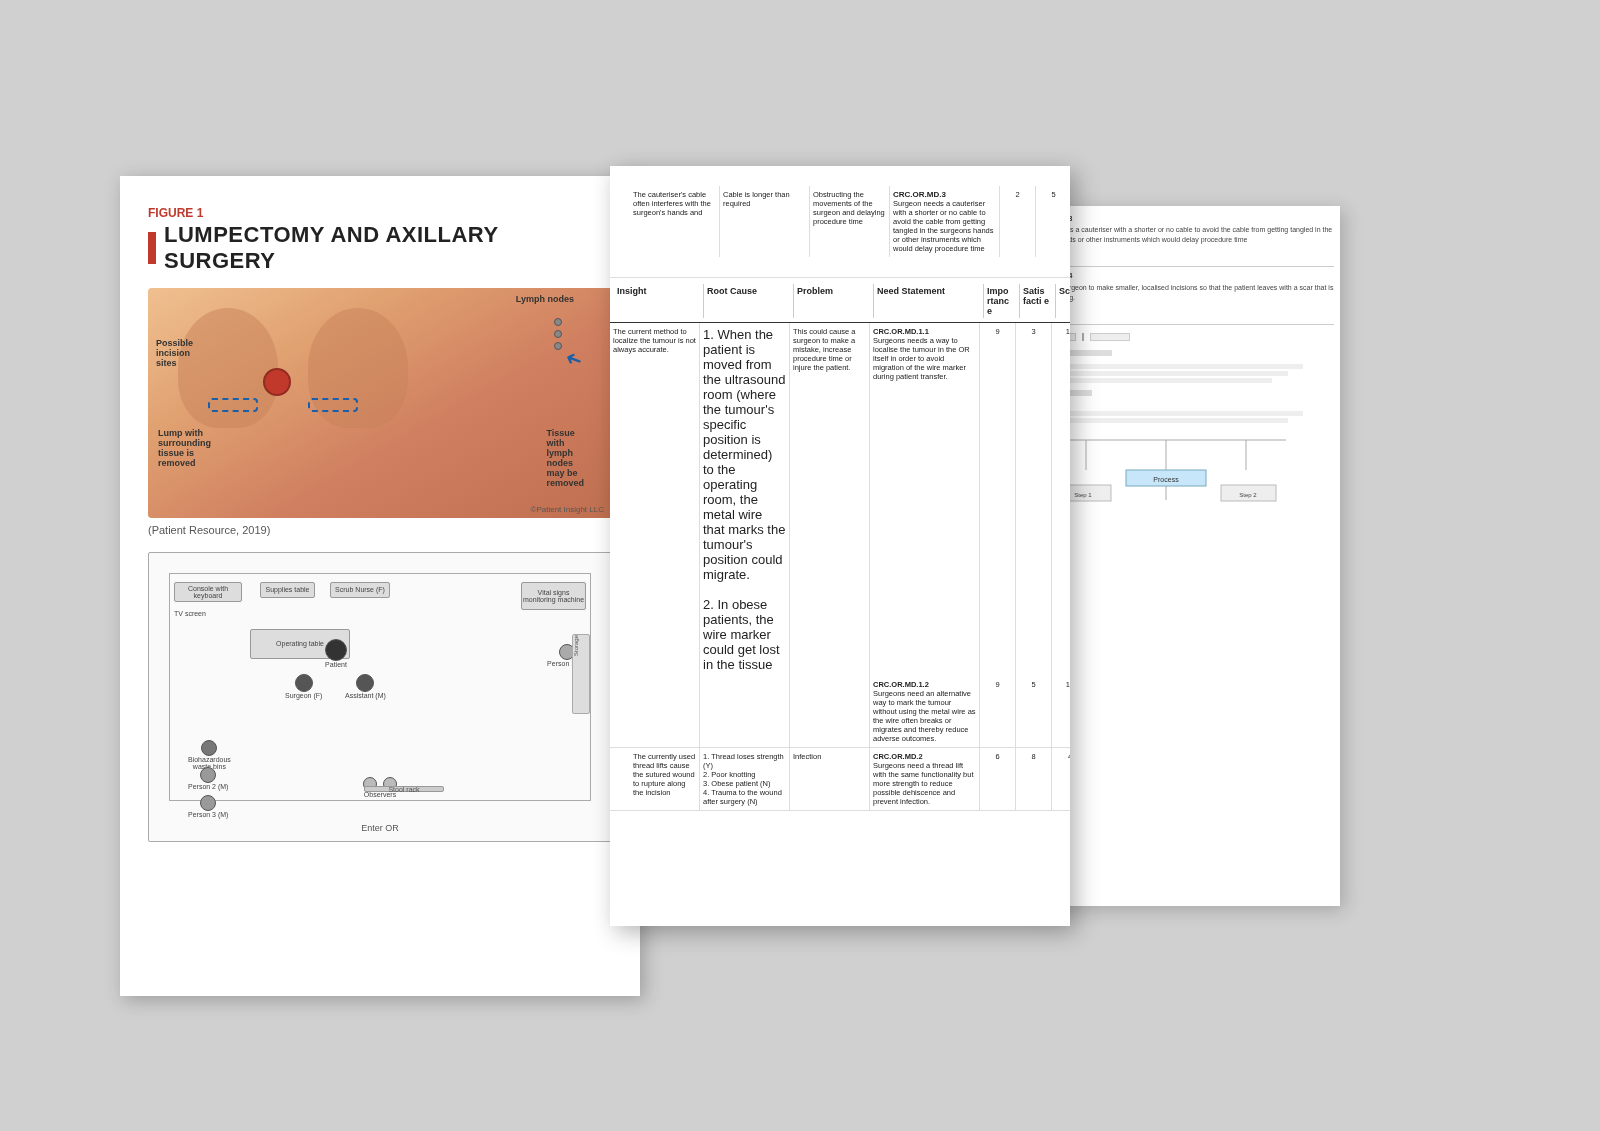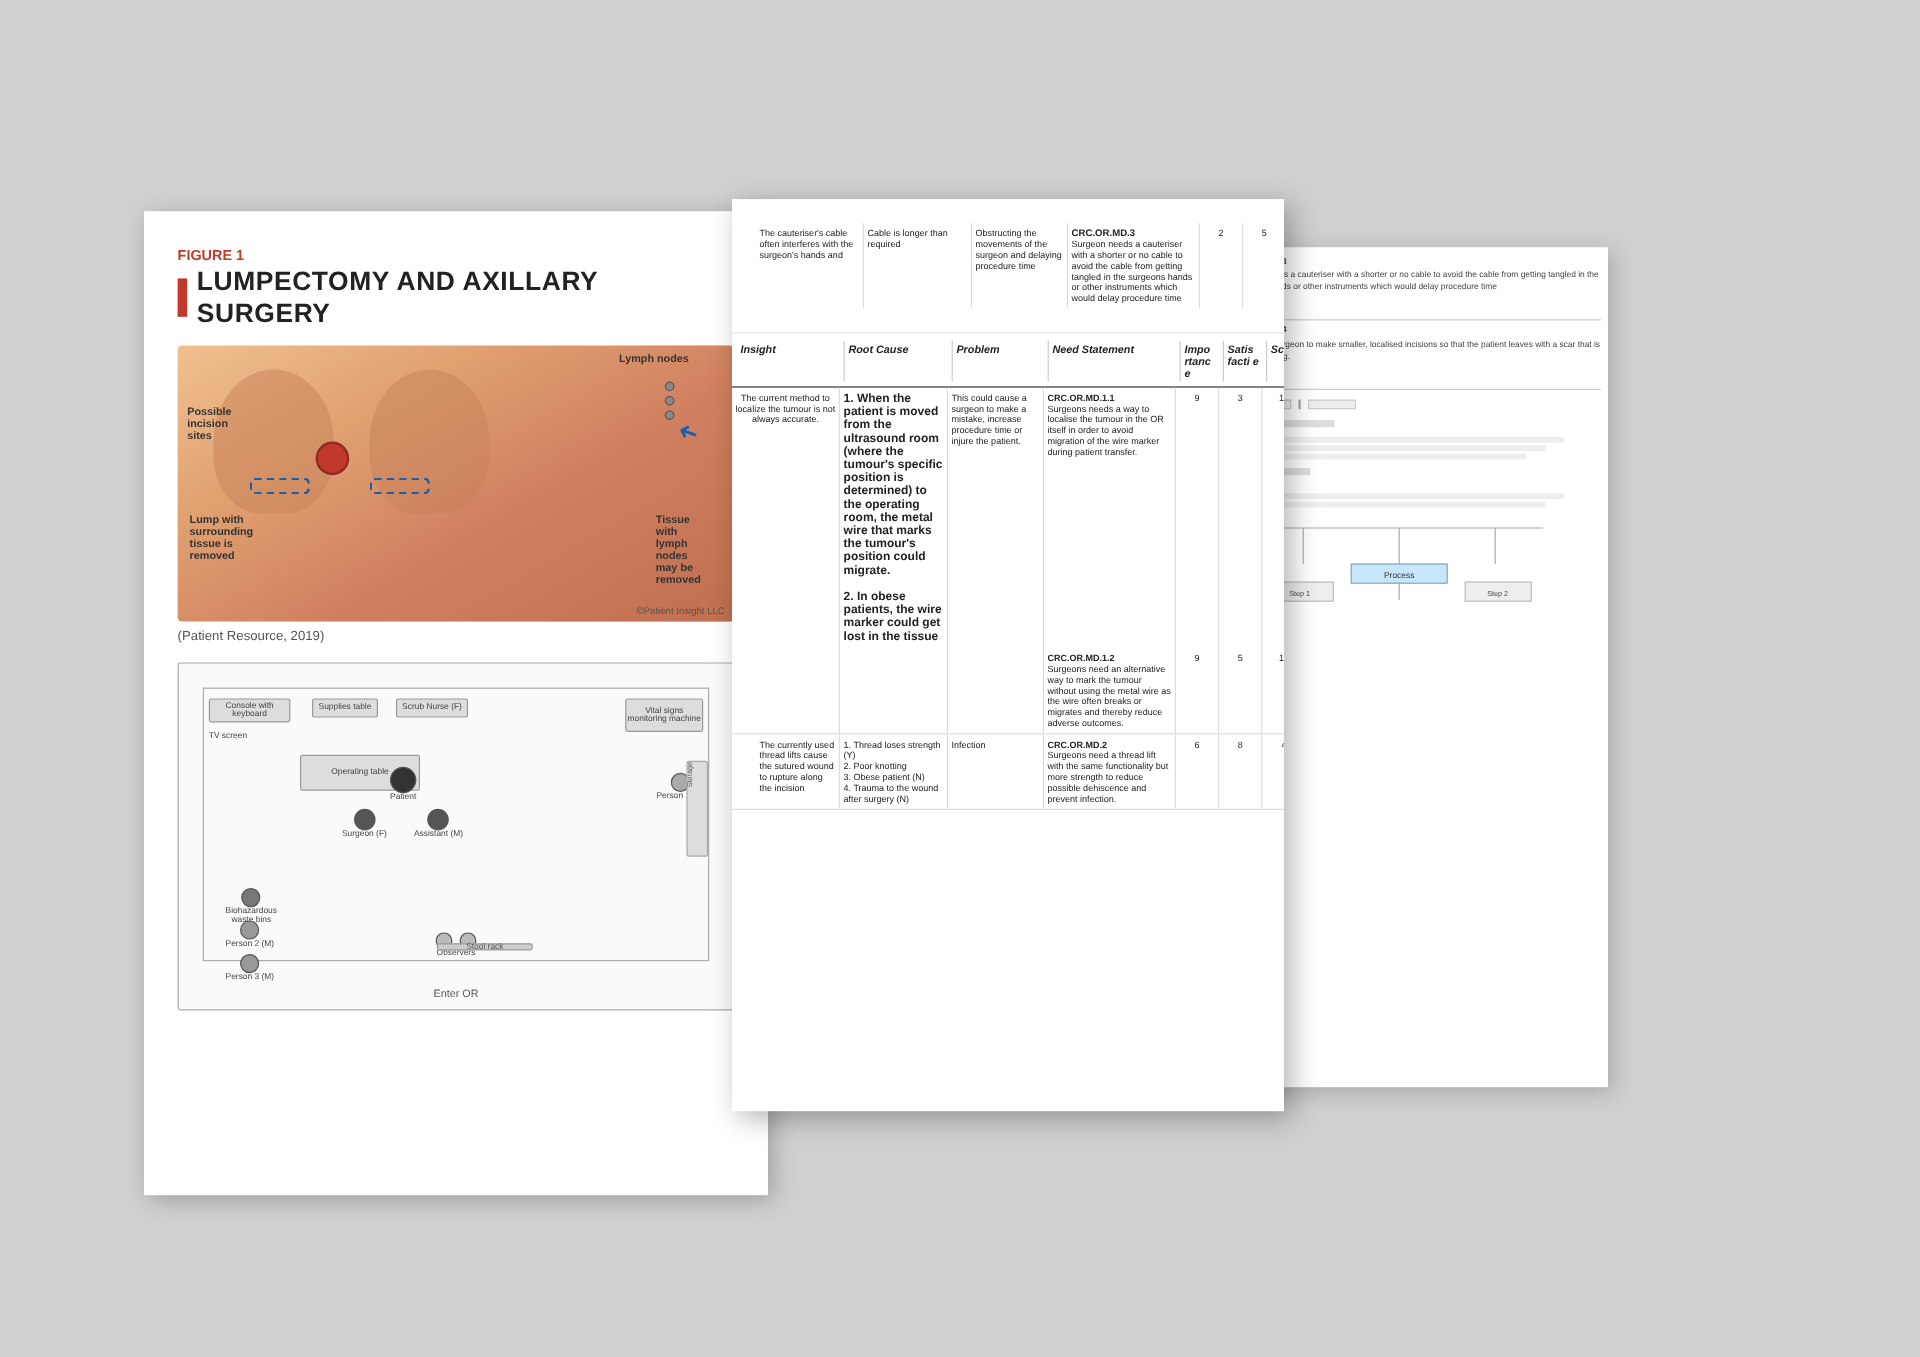--- a/index.html
+++ b/index.html
@@ -134,21 +134,20 @@
       box-shadow: 6px 6px 22px rgba(0,0,0,0.3);
       z-index: 2;
       overflow: hidden;
     }
     .table-header-row {
       display: grid;
       grid-template-columns: 90px 90px 80px 110px 36px 36px 36px;
       background: #fff;
       border-bottom: 1.5px solid #333;
       padding: 6px 1px 4px 4px;
-      font-style: italic;
     }
     .th {
       font-size: 9px;
       font-weight: bold;
       color: #222;
       padding: 2px 3px;
       border-right: 1px solid #ccc;
     }
     .th:last-child { border-right: none; }
     .table-row-group {
@@ -434,22 +433,22 @@
       <div class="th">Problem</div>
       <div class="th">Need Statement</div>
       <div class="th">Impo rtanc e</div>
       <div class="th">Satis facti e</div>
       <div class="th">Scor e</div>
     </div>
 
     <div style="border-bottom:1px solid #ddd;">
 
       <div class="table-row-group" style="border-bottom:none;">
-        <div class="td" style="font-size:7.5px;vertical-align:top;text-align:center;">The current method to localize the tumour is not always accurate.</div>
-        <div class="td" style="font-size:10px;vertical-align:top;font-weight:bold;">
+        <div class="td" style="font-size:7.5px;vertical-align:top;">The current method to localize the tumour is not always accurate.</div>
+        <div class="td" style="font-size:13px;vertical-align:top;">
           1. When the patient is moved from the ultrasound room (where the tumour's specific position is determined) to the operating room, the metal wire that marks the tumour's position could migrate.<br><br>
           2. In obese patients, the wire marker could get lost in the tissue
         </div>
         <div class="td" style="font-size:7.5px;vertical-align:top;">This could cause a surgeon to make a mistake, increase procedure time or injure the patient.</div>
         <div class="td" style="font-size:7.5px;vertical-align:top;">
           <strong>CRC.OR.MD.1.1</strong><br>
           Surgeons needs a way to localise the tumour in the OR itself in order to avoid migration of the wire marker during patient transfer.
         </div>
         <div class="td" style="font-size:7.5px;text-align:center;">9</div>
         <div class="td" style="font-size:7.5px;text-align:center;">3</div>

